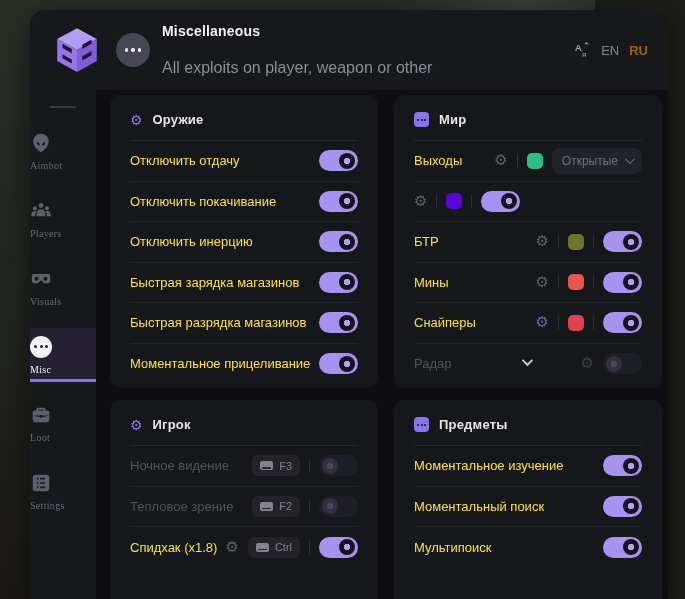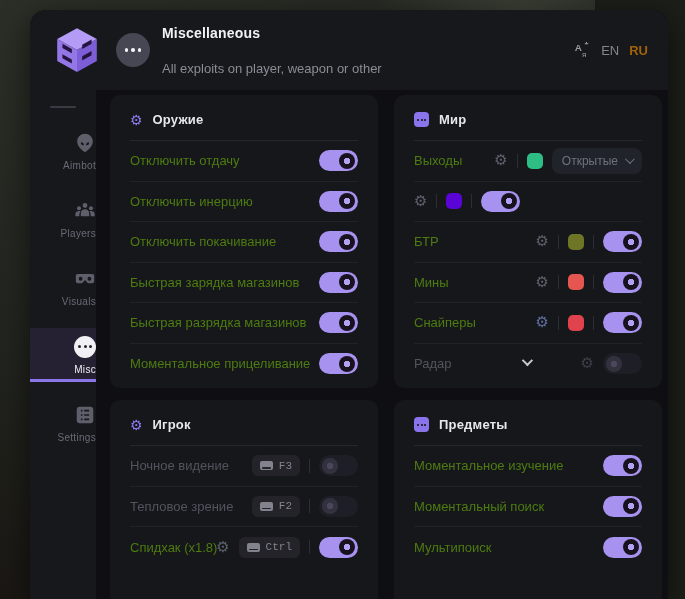--- a/index.html
+++ b/index.html
@@ -22,31 +22,31 @@
     box-shadow:0 8px 30px rgba(0,0,0,.55); display:flex; flex-direction:column; }
 
   
   .hdr { height:80px; flex:0 0 80px; background:#17181c; display:flex; align-items:center; padding:0 20px 0 14px; }
   .logo { width:66px; flex:0 0 66px; display:flex; justify-content:center; }
   .page-head { display:flex; align-items:center; gap:12px; margin-left:6px; flex:1; }
   .circ-icon { width:34px; height:34px; border-radius:50%; background:#474754; display:flex; align-items:center; justify-content:center; }
   .circ-icon i { display:flex; gap:3px; }
   .circ-icon i b { width:3.5px; height:3.5px; border-radius:50%; background:#f2f2f6; }
   .h-title { font-size:14px; font-weight:700; color:#f1f1f5; letter-spacing:.2px; }
-  .h-sub { font-size:13px; color:#8c8c96; margin-top:20px; }
+  .h-sub { font-size:16px; color:#8c8c96; margin-top:20px; }
   .langs { display:flex; align-items:center; gap:10px; }
   .lang { font-size:13px; color:#84848e; cursor:pointer; }
   .lang.active { color:#a16207; font-weight:700; }
 
   
   .wbody { flex:1; display:flex; min-height:0; }
   .sidebar { width:66px; flex:0 0 66px; background:#17181c; display:flex; flex-direction:column; align-items:center; }
   .dash { width:26px; height:2px; background:#3a3a44; border-radius:2px; margin:16px 0 16px; }
   .nav-item { width:66px; height:54px; margin-bottom:14px; display:flex; flex-direction:column;
-    align-items:flex-end; justify-content:center; gap:6px; cursor:pointer; position:relative; }
+    align-items:flex-start; justify-content:center; gap:6px; cursor:pointer; position:relative;font-family:Liberation Serif, serif; }
   .nav-item svg { width:22px; height:22px; fill:#5f5f6b; }
   .nav-item .nlbl { font-size:10px; color:#6a6a76; letter-spacing:.3px; }
   .nav-item.active { background:#262033; }
   .nav-item.active .nlbl { color:#eef0f4; }
   .nav-item.active::after { content:""; position:absolute; left:0; bottom:0; width:100%; height:3px; background:#8a76e8; }
   .nav-item.active .misc-circ { width:22px; height:22px; border-radius:50%; background:#f0f0f5;
     display:flex; align-items:center; justify-content:center; gap:2.5px; }
   .nav-item.active .misc-circ b { width:3px; height:3px; border-radius:50%; background:#23232b; }
 
   
@@ -60,21 +60,21 @@
   .gear { color:#5d616c; font-size:15px; line-height:1; font-family:"DejaVu Sans",sans-serif; }
   .gear.purple { color:#8f7bf0; font-size:14px; }
   .gear.blue { color:#5f6f9f; }
   .gear.dim { color:#3e3e49; }
   .sq-icon { width:15px; height:15px; border-radius:4px; background:#8a74ec; display:flex; align-items:center; justify-content:center; gap:1.5px; }
   .sq-icon b { width:2px; height:2px; border-radius:50%; background:#101014; }
   .sec-div { height:1px; background:#26262d; margin-top:13px; }
 
   .row { height:40.5px; display:flex; align-items:center; border-bottom:1px solid #222229; position:relative; }
   .row:last-child { border-bottom:none; }
-  .row .lbl { font-size:13px; color:#4d7c0f; flex:1; min-width:0; white-space:nowrap; }
+  .row .lbl { font-size:13px; color:#fde047; flex:1; min-width:0; white-space:nowrap; }
   .row .lbl.dim { color:#53535e; }
   .ctrls { display:flex; align-items:center; gap:9px; }
   .vdiv { width:1px; height:14px; background:#2d2d36; }
 
   
   .toggle { width:39px; height:21px; border-radius:11px; background:#232330; position:relative; cursor:pointer; flex:0 0 39px; }
   .toggle::after { content:""; position:absolute; top:2.5px; left:3px; width:16px; height:16px; border-radius:50%;
     background:radial-gradient(circle at 50% 50%, #5e5878 0 3px, #3c3a4a 3.5px); }
   .toggle.on { background:#a892ef; }
   .toggle.on::after { left:auto; right:3px;
@@ -89,21 +89,21 @@
   .dropdown { height:26px; display:flex; align-items:center; gap:7px; background:#202329;
     border-radius:8px; padding:0 10px; cursor:pointer;justify-content:space-between; }
   .dropdown span { font-size:12px; color:#6d737e; }
   .chev { width:7px; height:7px; border-right:1.6px solid #6d737e; border-bottom:1.6px solid #6d737e;
     transform:rotate(45deg) translateY(-2px); }
   .chev.big { width:8px; height:8px; border-color:#c9c9d2; border-width:2px; }
   .radar-chev { position:absolute; left:108px; top:14px; }
 
   
   .kbd { height:21px; display:flex; align-items:center; gap:6px; background:#232329;
-    border-radius:6px; padding:0 8px;font-family:Liberation Mono, monospace; }
+    border-radius:6px; padding:0 8px; }
   .kbd .kico { width:13px; height:9px; border-radius:2px; background:#83838d; position:relative; }
   .kbd .kico::after { content:""; position:absolute; left:2px; right:2px; bottom:1.5px; height:1.5px; background:#232329; border-radius:1px; }
   .kbd span { font-size:11px; color:#84848e; }
 
   svg { display:block; }
 </style>
 </head>
 <body>
 
 <div class="stage">
@@ -178,20 +178,27 @@
 
         <div class="nav-item active">
           <span class="misc-circ">
               <b></b>
               <b></b>
               <b></b>
             </span>
           <span class="nlbl">Misc</span>
         </div>
 
+        <div class="nav-item">
+          <svg viewBox="0 0 24 24">
+            <path d="M9 4h6c1.1 0 2 .9 2 2v1h2c1.1 0 2 .9 2 2v8c0 1.7-1.3 3-3 3H6c-1.7 0-3-1.3-3-3V9c0-1.1.9-2 2-2h2V6c0-1.1.9-2 2-2zm0 3h6V6H9v1zm-5 5.5c2.4 1.2 5.1 1.8 8 1.8s5.6-.6 8-1.8" fill-rule="evenodd"></path>
+            <circle cx="12" cy="13.5" r="1.4" fill="#17181c"></circle>
+          </svg>
+          <span class="nlbl">Loot</span>
+        </div>
 
         <div class="nav-item">
           <svg viewBox="0 0 24 24">
             <path d="M6 3h12c1.7 0 3 1.3 3 3v12c0 1.7-1.3 3-3 3H6c-1.7 0-3-1.3-3-3V6c0-1.7 1.3-3 3-3zm1.5 5.2h1.8V6.4H7.5v1.8zm3.6 0h5.4V6.4h-5.4v1.8zm-3.6 4.7h1.8v-1.8H7.5v1.8zm3.6 0h5.4v-1.8h-5.4v1.8zm-3.6 4.7h1.8v-1.8H7.5v1.8zm3.6 0h5.4v-1.8h-5.4v1.8z" fill-rule="evenodd"></path>
           </svg>
           <span class="nlbl">Settings</span>
         </div>
       </div>
 
       <div class="main">
@@ -203,25 +210,25 @@
               <span class="gear purple">⚙</span>
               <span class="sec-title">Оружие</span>
             </div>
             <div class="sec-div"></div>
 
             <div class="row">
               <span class="lbl">Отключить отдачу</span>
               <span class="toggle on"></span>
             </div>
             <div class="row">
+              <span class="lbl">Отключить покачивание</span>
+              <span class="toggle on"></span>
+            </div>
+            <div class="row">
               <span class="lbl">Отключить инерцию</span>
-              <span class="toggle on"></span>
-            </div>
-            <div class="row">
-              <span class="lbl">Отключить покачивание</span>
               <span class="toggle on"></span>
             </div>
             <div class="row">
               <span class="lbl">Быстрая зарядка магазинов</span>
               <span class="toggle on"></span>
             </div>
             <div class="row">
               <span class="lbl">Быстрая разрядка магазинов</span>
               <span class="toggle on"></span>
             </div>

